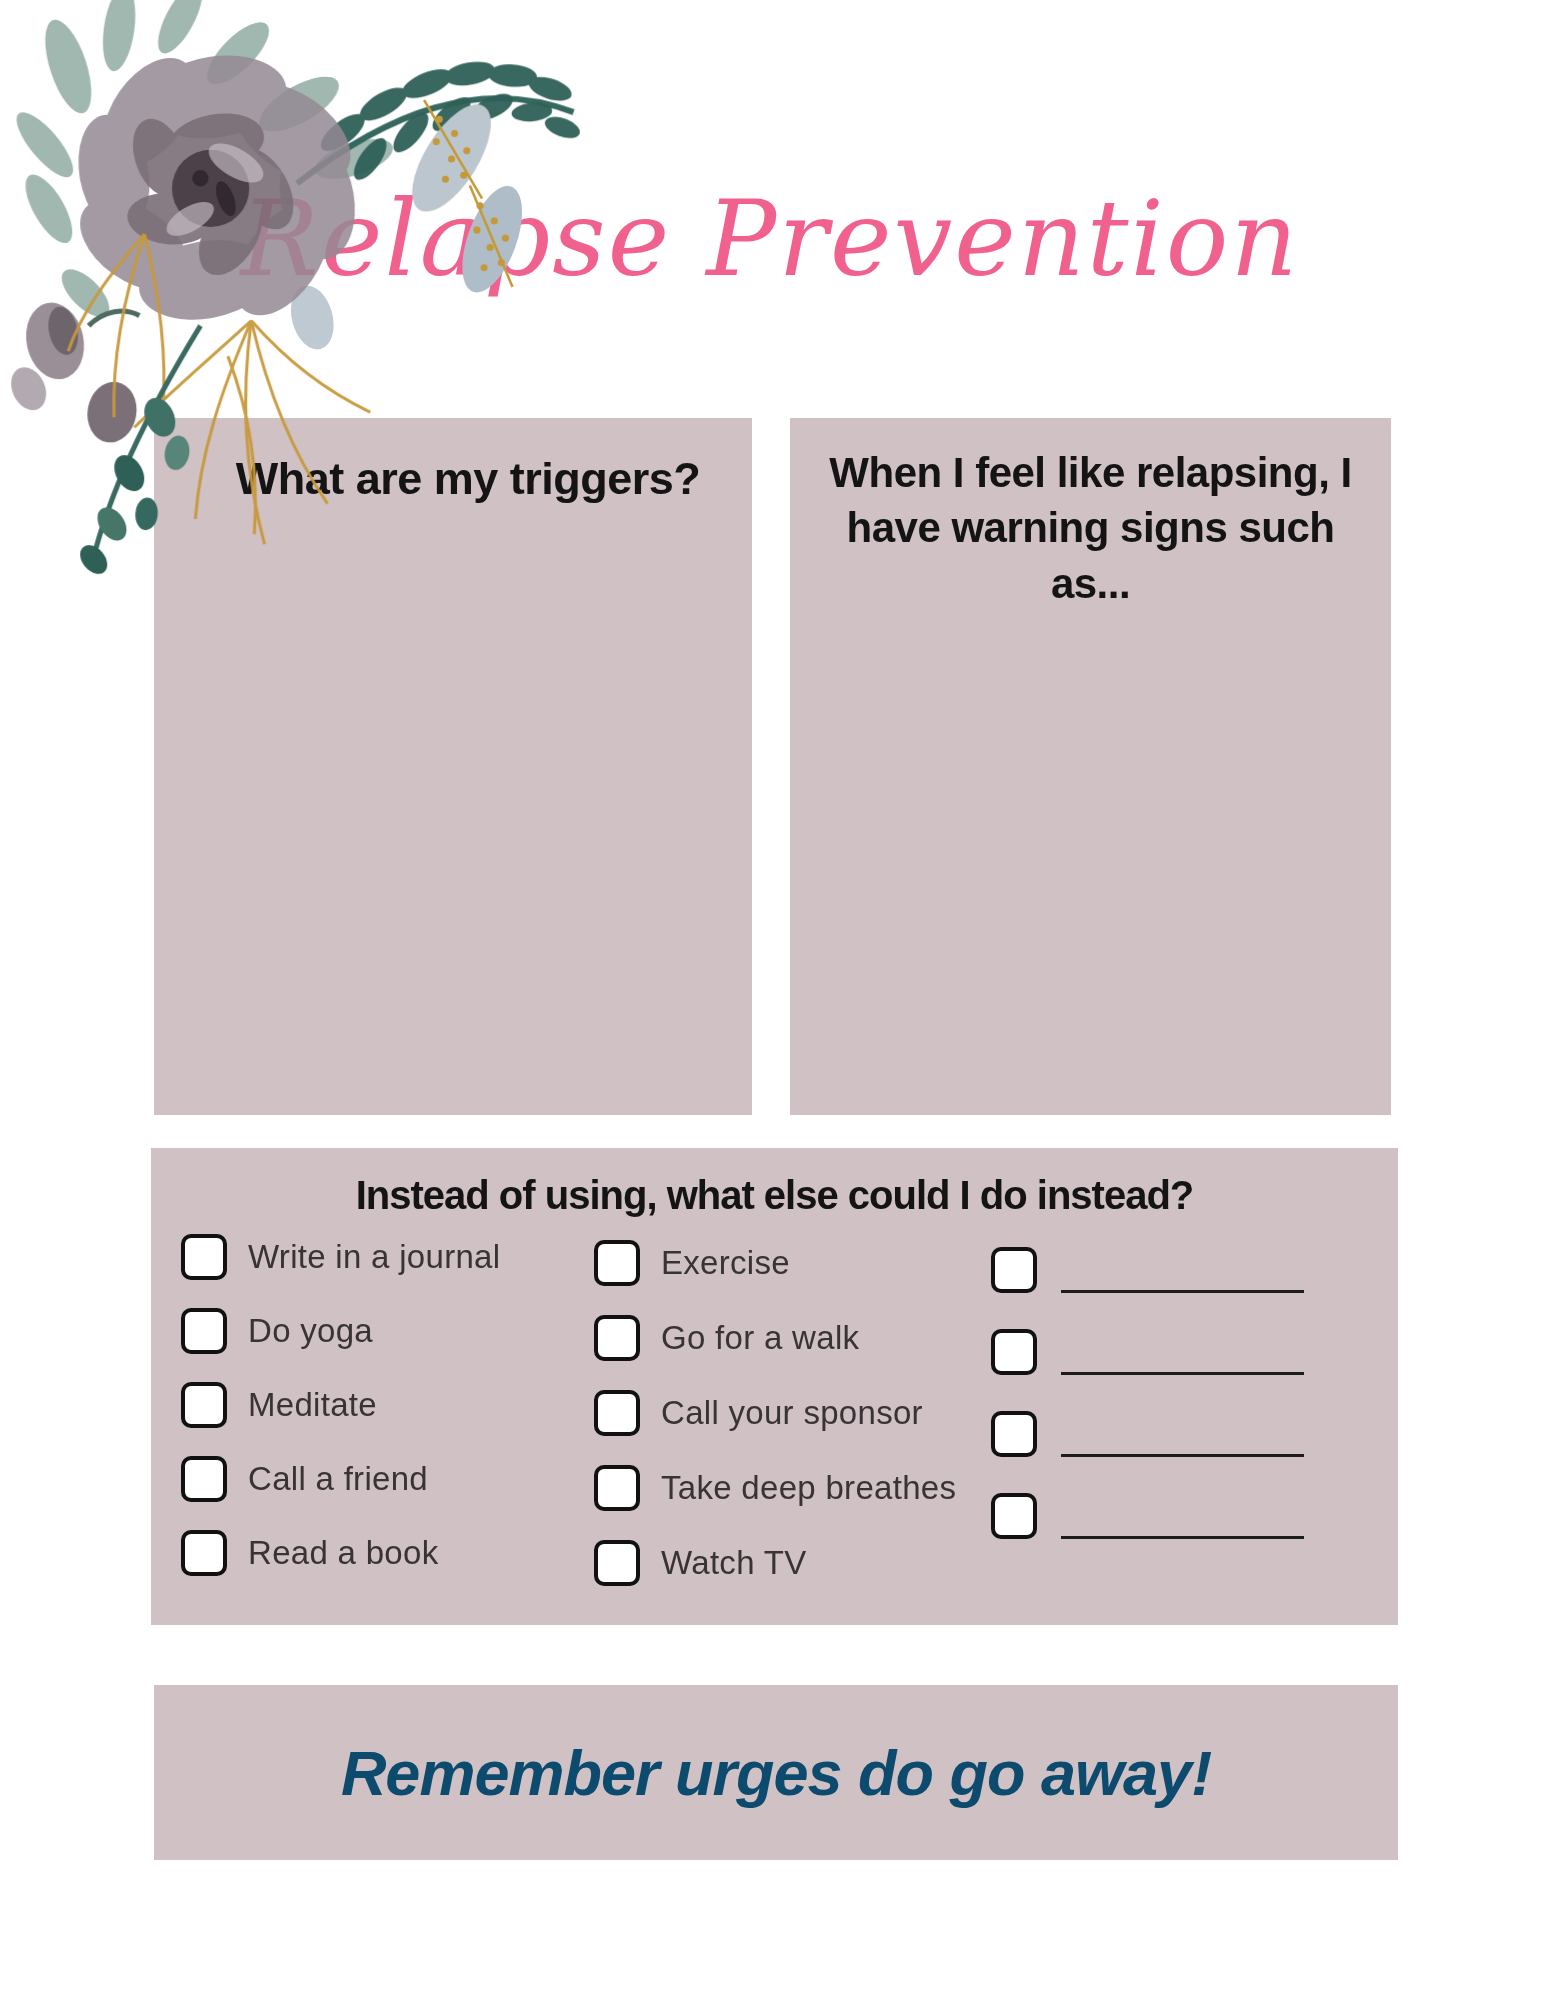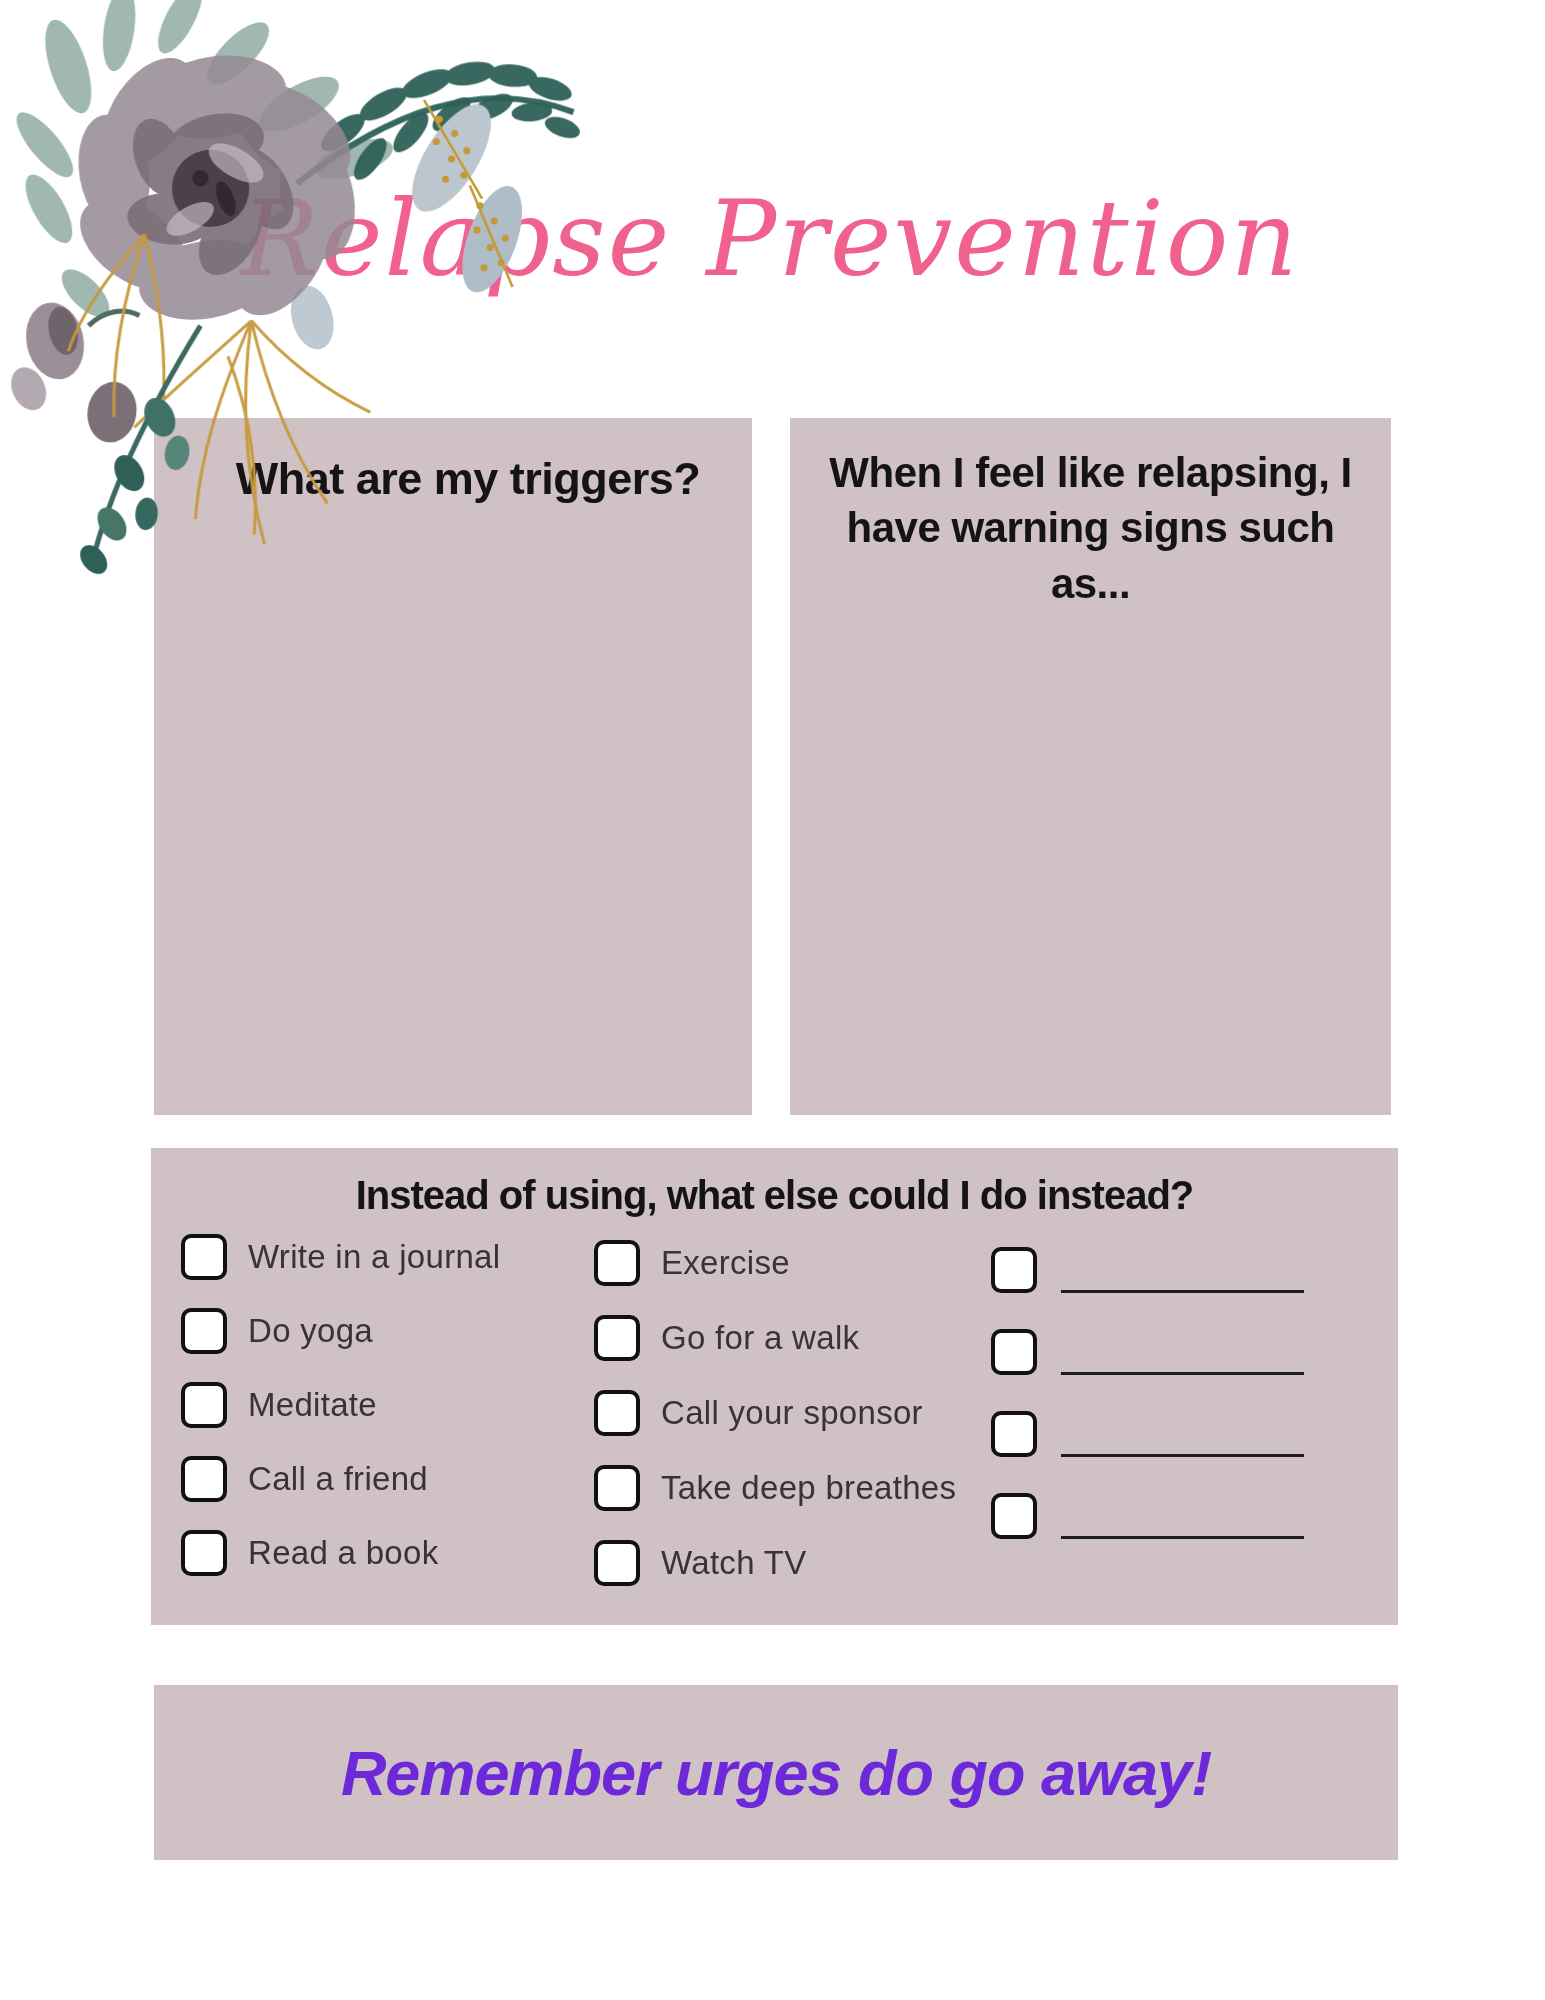--- a/index.html
+++ b/index.html
@@ -102,21 +102,21 @@
     margin-left:24px;
     border-bottom:3px solid #1c1c1c;
   }
   
   .reminder-text{
     margin:0;
     font-size:63px;
     font-weight:bold;
     font-style:italic;
     letter-spacing:-1px;
-    color:#6d28d9;
+    color:#0c4a6e;
     text-align:center;
   }
 </style>
 </head>
 <body>
 
 <div class="page">
 
   <svg class="floral" viewBox="0 0 600 580" aria-hidden="true">
 

